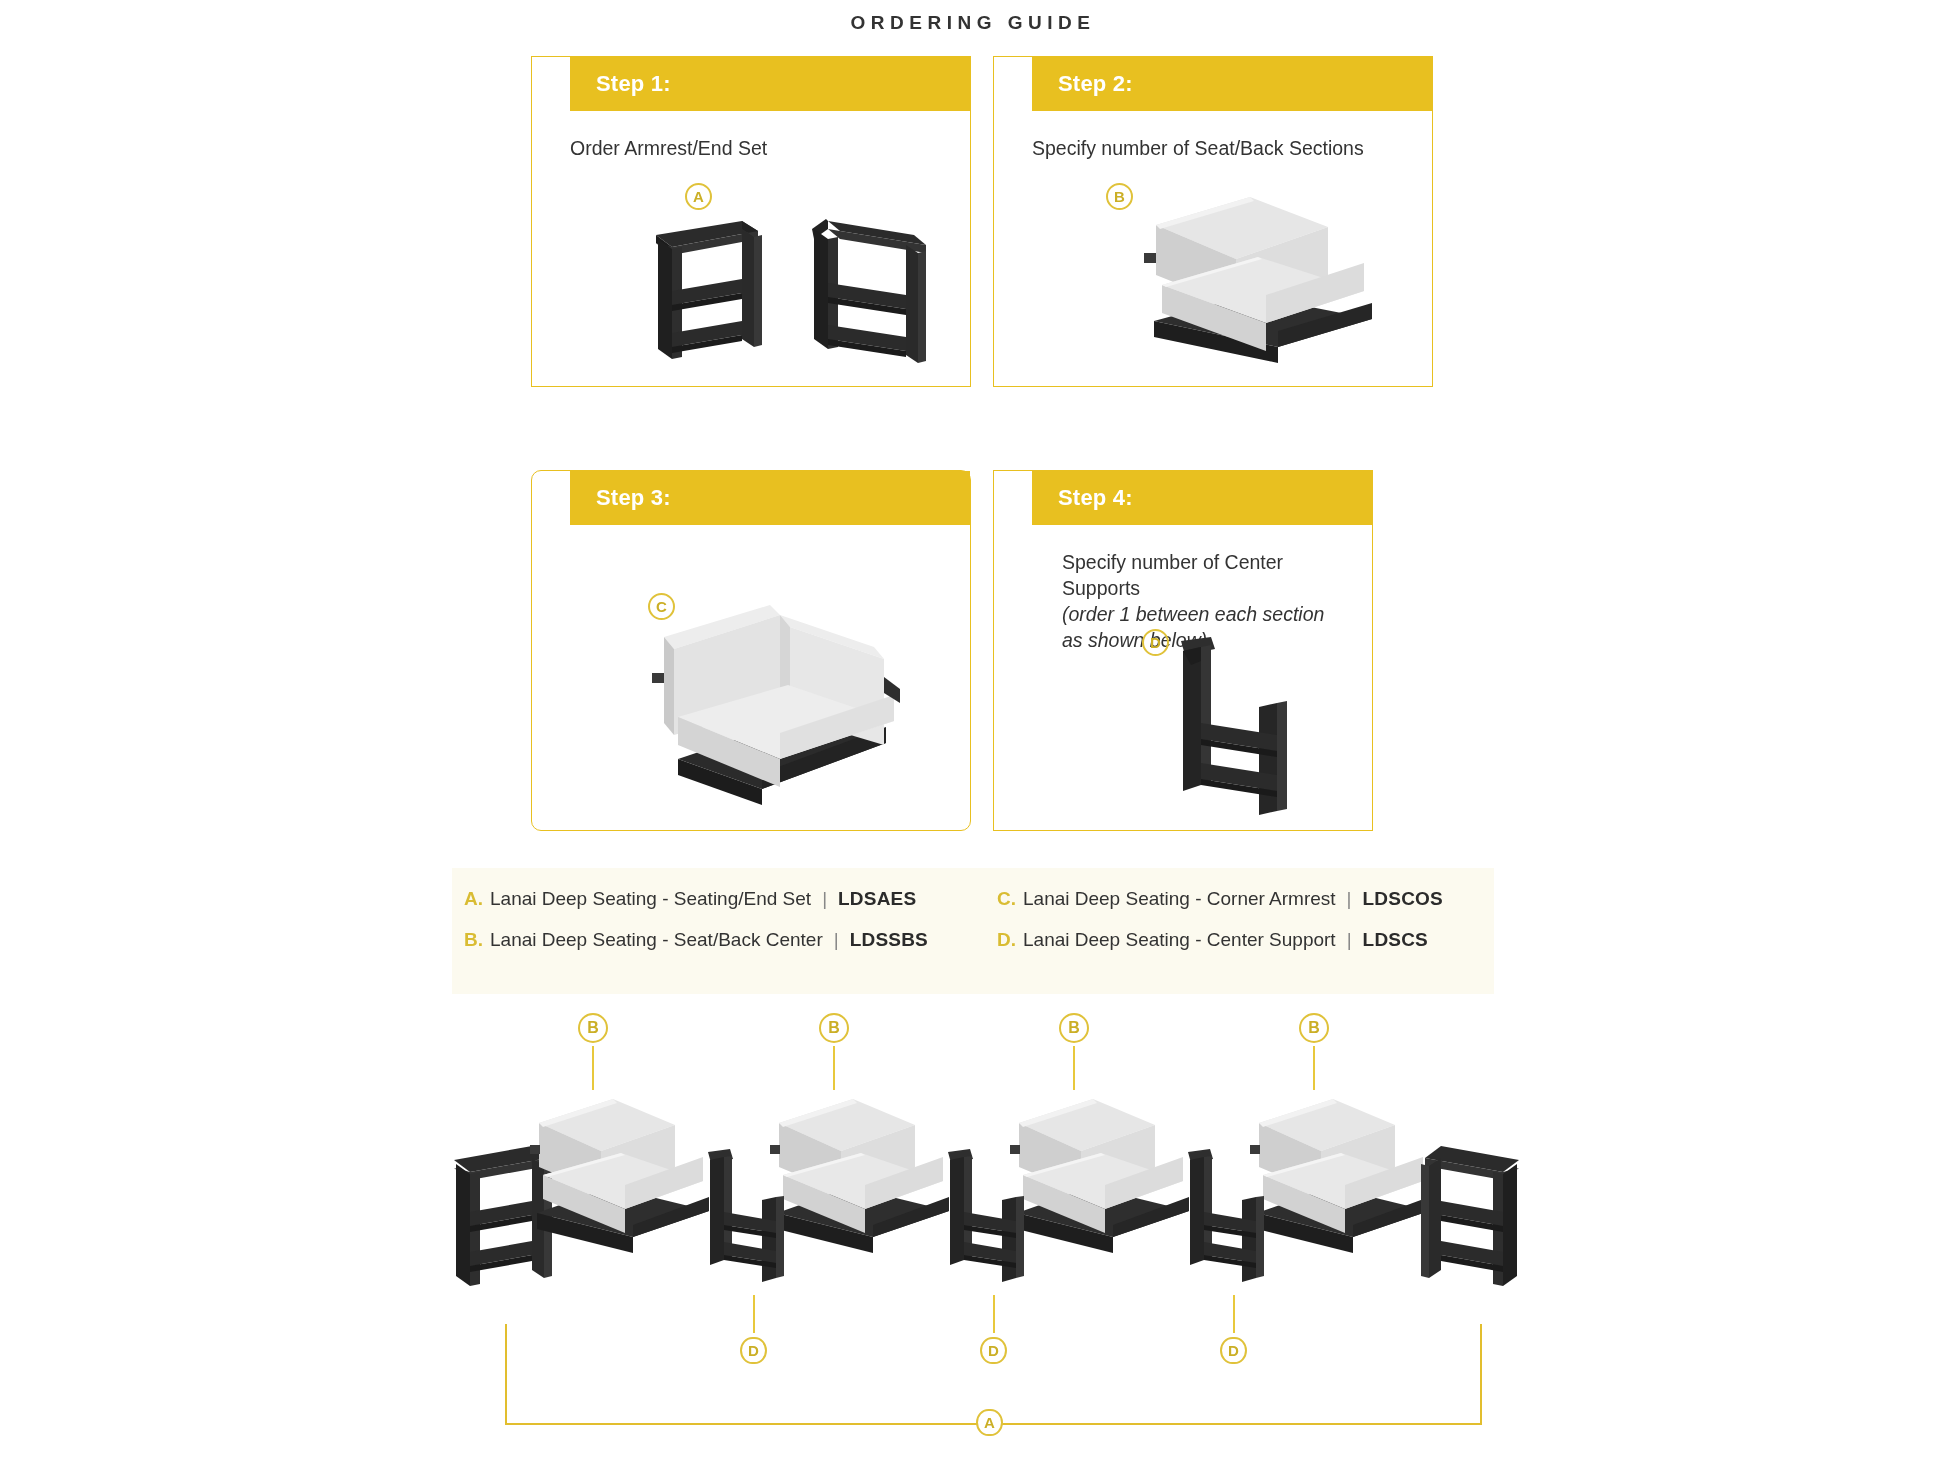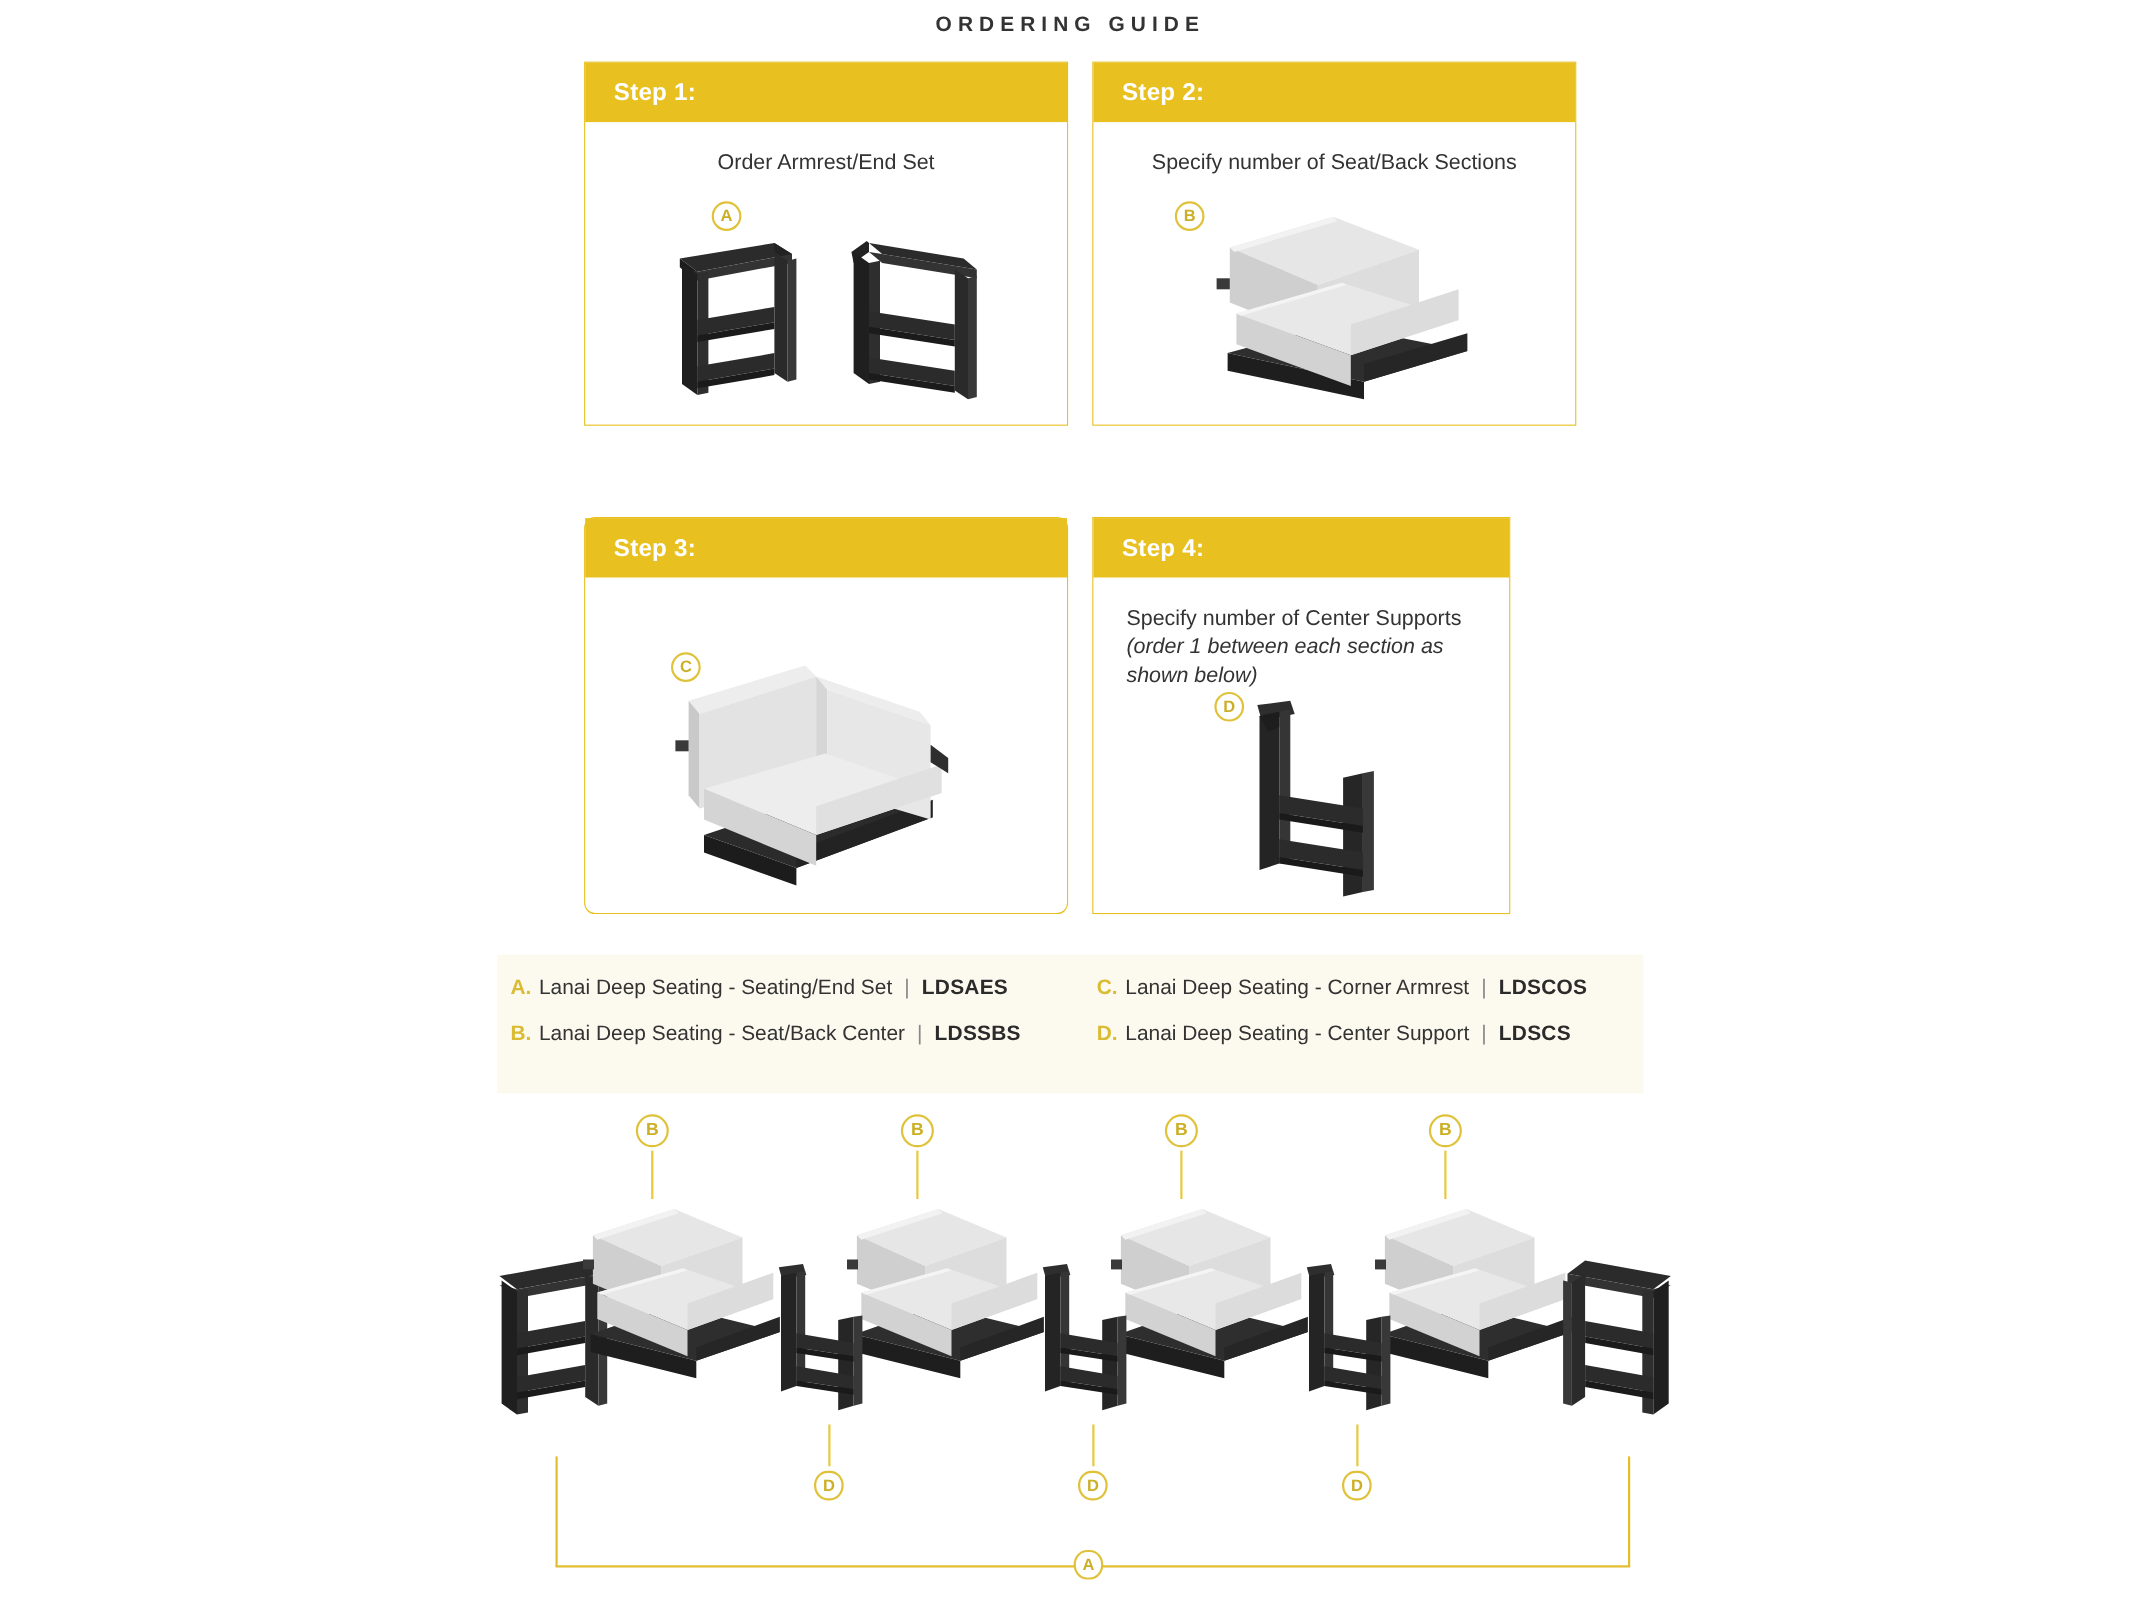--- a/index.html
+++ b/index.html
@@ -6,29 +6,29 @@
   body{width:1946px;height:1460px;position:relative;overflow:hidden;
        font-family:"Liberation Sans", sans-serif;color:#333333;}
 
   
   .page-title{
     position:absolute;left:0;top:12px;width:1946px;text-align:center;
     font-size:19px;font-weight:600;letter-spacing:5.5px;color:#333333;
   }
 
   
-  .card{position:absolute;background:#ffffff;border:1.5px solid #E8C020;box-sizing:border-box;}
+  .card{position:absolute;background:#ffffff;border:1.5px solid #E8C020;box-sizing:border-box;padding-left:38px;}
   .card-head{
     background:#E8C020;height:54px;box-sizing:border-box;
     display:flex;align-items:center;padding-left:26px;
     color:#ffffff;font-size:22px;font-weight:bold;letter-spacing:.2px;
   }
   .card-body{position:relative;height:calc(100% - 54px);}
   .card-text{
-    position:absolute;left:0;right:0;top:24px;text-align:center;
+    position:absolute;left:0;right:0;top:24px;
     font-size:19.5px;line-height:26px;color:#333333;
   }
   .card-text.left{text-align:left;left:30px;right:22px;}
   .card-text em{font-style:italic;}
 
   
   #card-step1{left:531px;top:56px;width:440px;height:331px;}
   #card-step2{left:993px;top:56px;width:440px;height:331px;}
   #card-step3{left:531px;top:470px;width:440px;height:361px;border-radius:10px;}
   #card-step4{left:993px;top:470px;width:380px;height:361px;}

